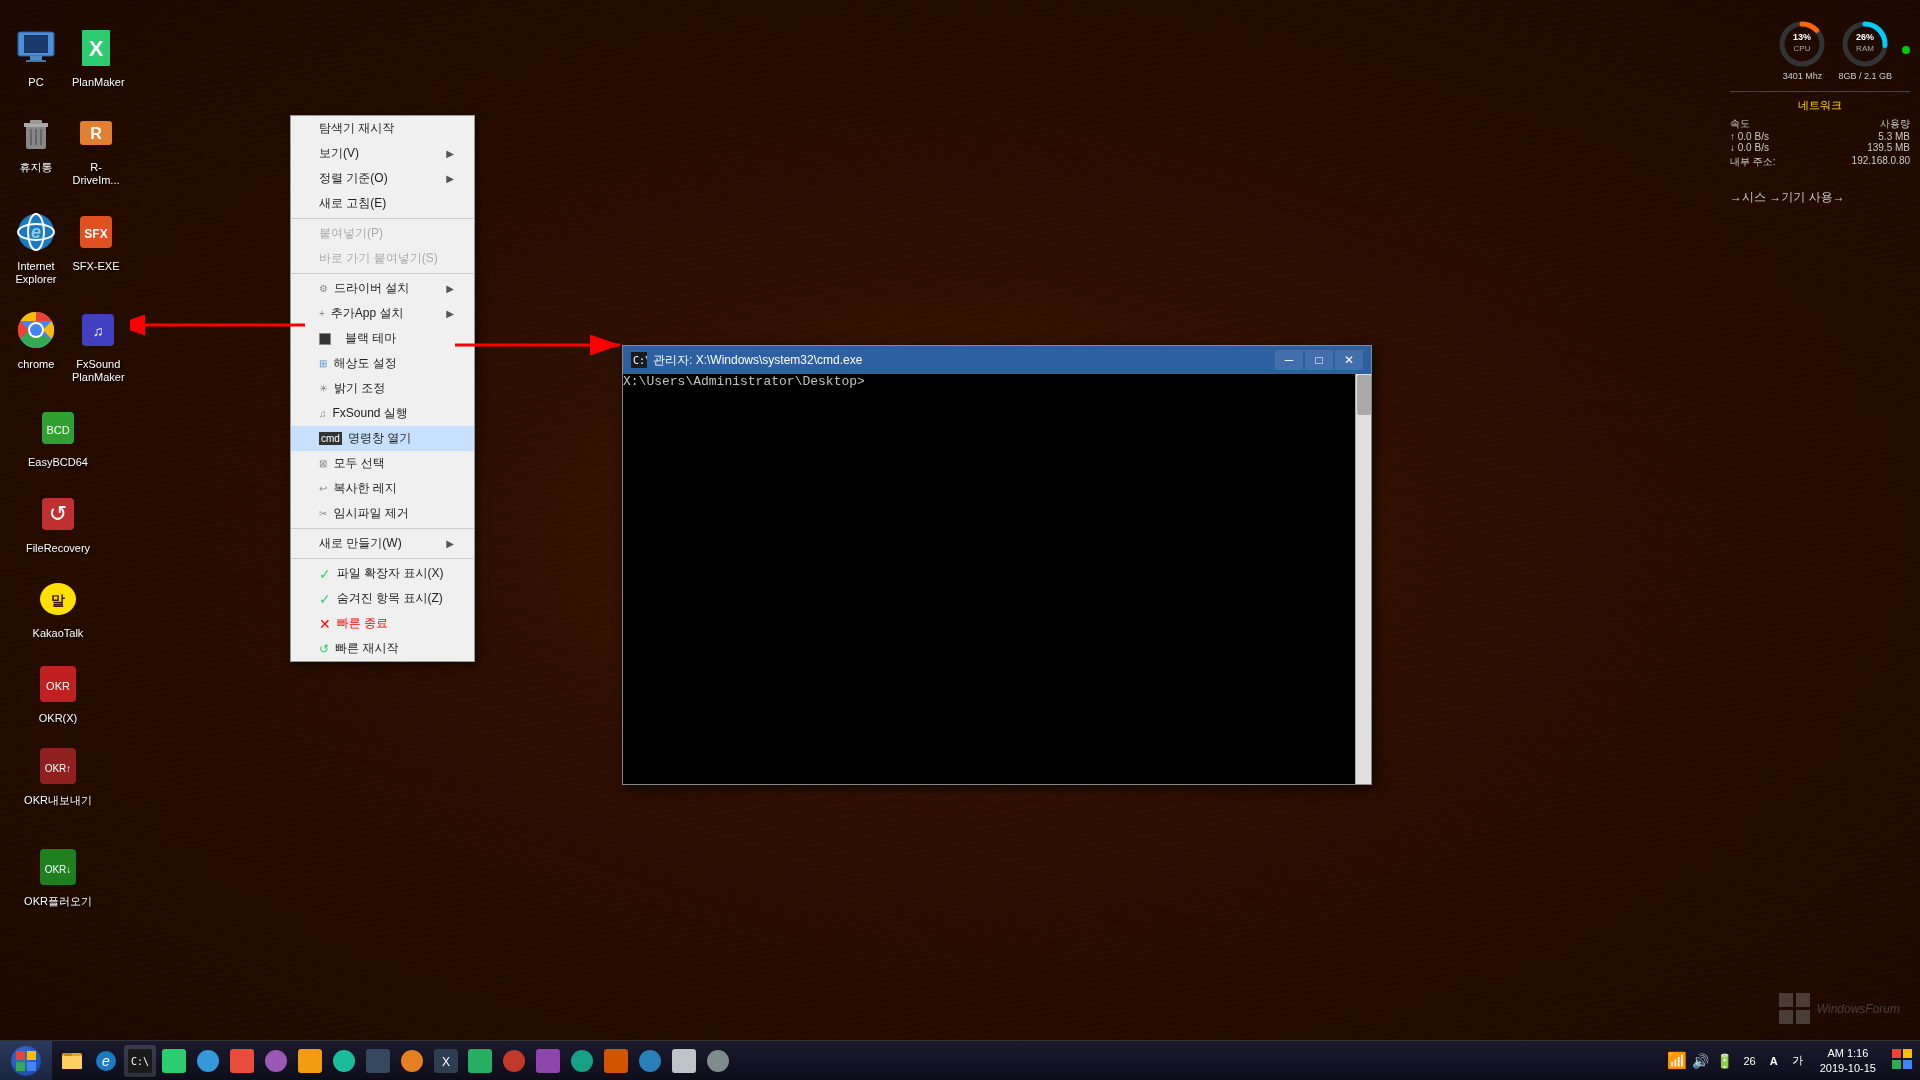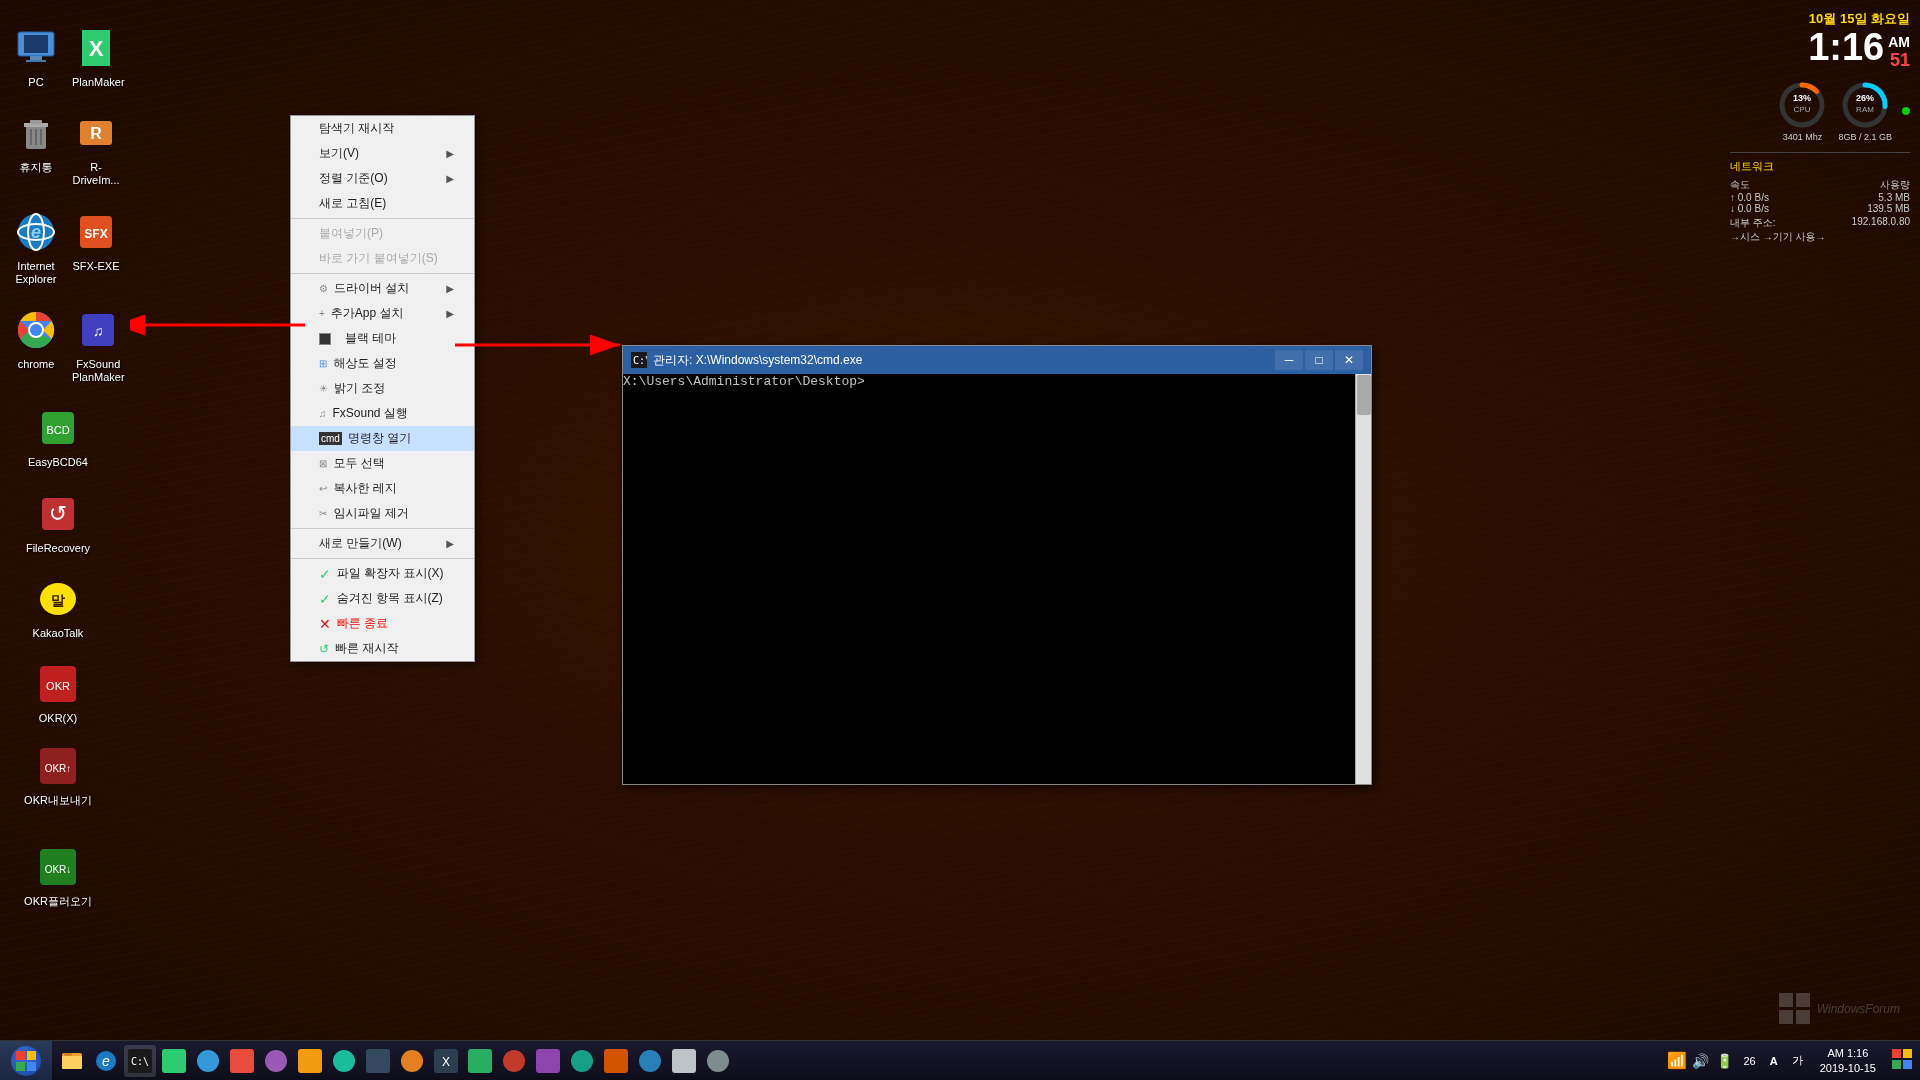--- a/index.html
+++ b/index.html
@@ -132,45 +132,45 @@
 
     .network-section {
       margin-top: 10px;
       border-top: 1px solid #444;
       padding-top: 6px;
     }
 
     .net-title {
       color: #ffd700;
       font-size: 11px;
-      text-align: left;
+      text-align: center;
       margin-bottom: 4px;
     }
 
     .net-row {
       display: flex;
       justify-content: space-between;
       font-size: 10px;
       color: #ccc;
     }
 
     .net-ip-row {
       font-size: 10px;
       color: #ccc;
       display: flex;
       justify-content: space-between;
       margin-top: 2px;
     }
 
     .net-sub-row {
-      font-size: 10px;
+      font-size: 12px;
       color: #ccc;
       display: flex;
       justify-content: space-between;
-      margin-top: 0;
+      margin-top: 20px;
     }
 
     
     #context-menu {
       position: absolute;
       top: 115px;
       left: 290px;
       width: 185px;
       background: #f0f0f0;
       border: 1px solid #999;
@@ -576,32 +576,20 @@
             <text x="20" y="26" font-size="10" fill="white" text-anchor="middle">OKR↓</text>
           </svg>
         </div>
         <span class="icon-label">OKR플러오기</span>
       </div>
     </div>
 
   </div>
 
   <div id="system-monitor">
-    <div class="sys-datetime">
-      <div class="sys-date">10월 15일 화요일</div>
-      <div style="display:flex; align-items:flex-start; justify-content:flex-end; gap:4px;">
-        <span class="sys-time">
-          <span>1:16</span>
-        </span>
-        <div style="display:flex;flex-direction:column;align-items:flex-end;padding-top:6px;">
-          <span style="color:white;font-size:14px;font-weight:bold;">AM</span>
-          <span style="color:#ff4444;font-size:18px;font-weight:bold;">51</span>
-        </div>
-      </div>
-    </div>
 
     <div class="cpu-ram-row">
 
       <div class="gauge-container">
         <div class="circular-gauge">
           <svg width="52" height="52" viewBox="0 0 52 52">
             <circle cx="26" cy="26" r="20" fill="none" stroke="#333" stroke-width="5"></circle>
             <circle cx="26" cy="26" r="20" fill="none" stroke="#ff6600" stroke-width="5" stroke-dasharray="125.7" stroke-dashoffset="109.4" stroke-linecap="round" transform="rotate(-90 26 26)"></circle>
             <text x="26" y="22" text-anchor="middle" fill="white" font-size="9" font-weight="bold">13%</text>
             <text x="26" y="33" text-anchor="middle" fill="#aaa" font-size="8">CPU</text>

